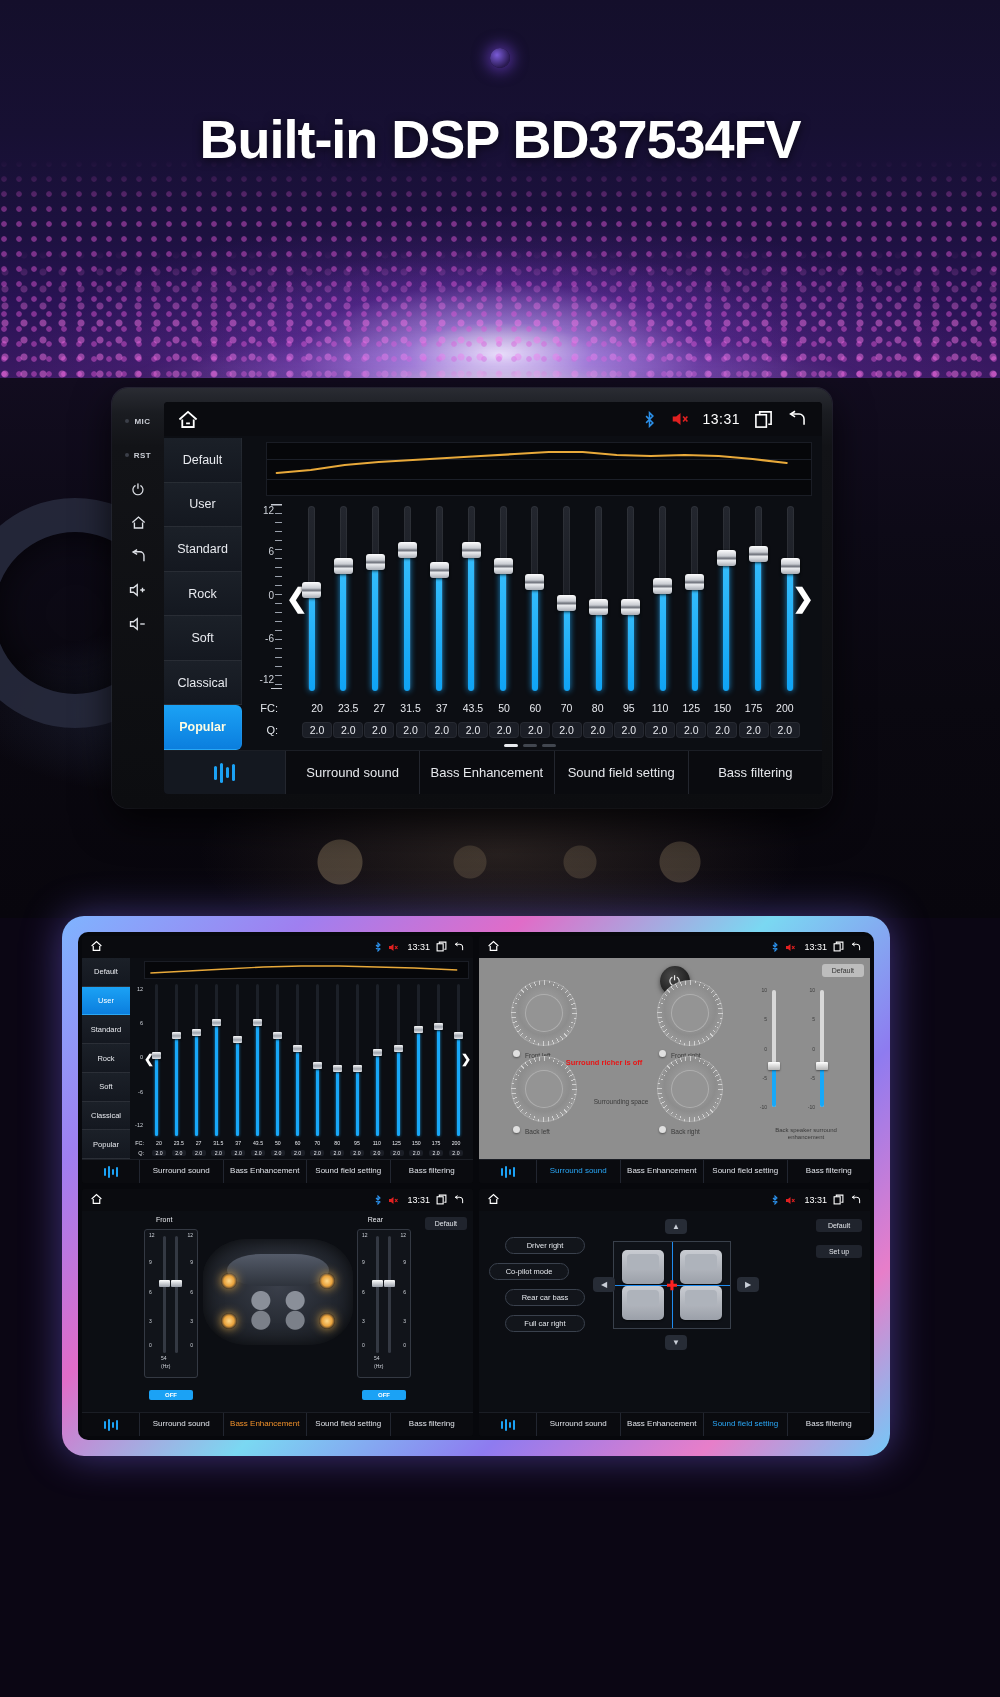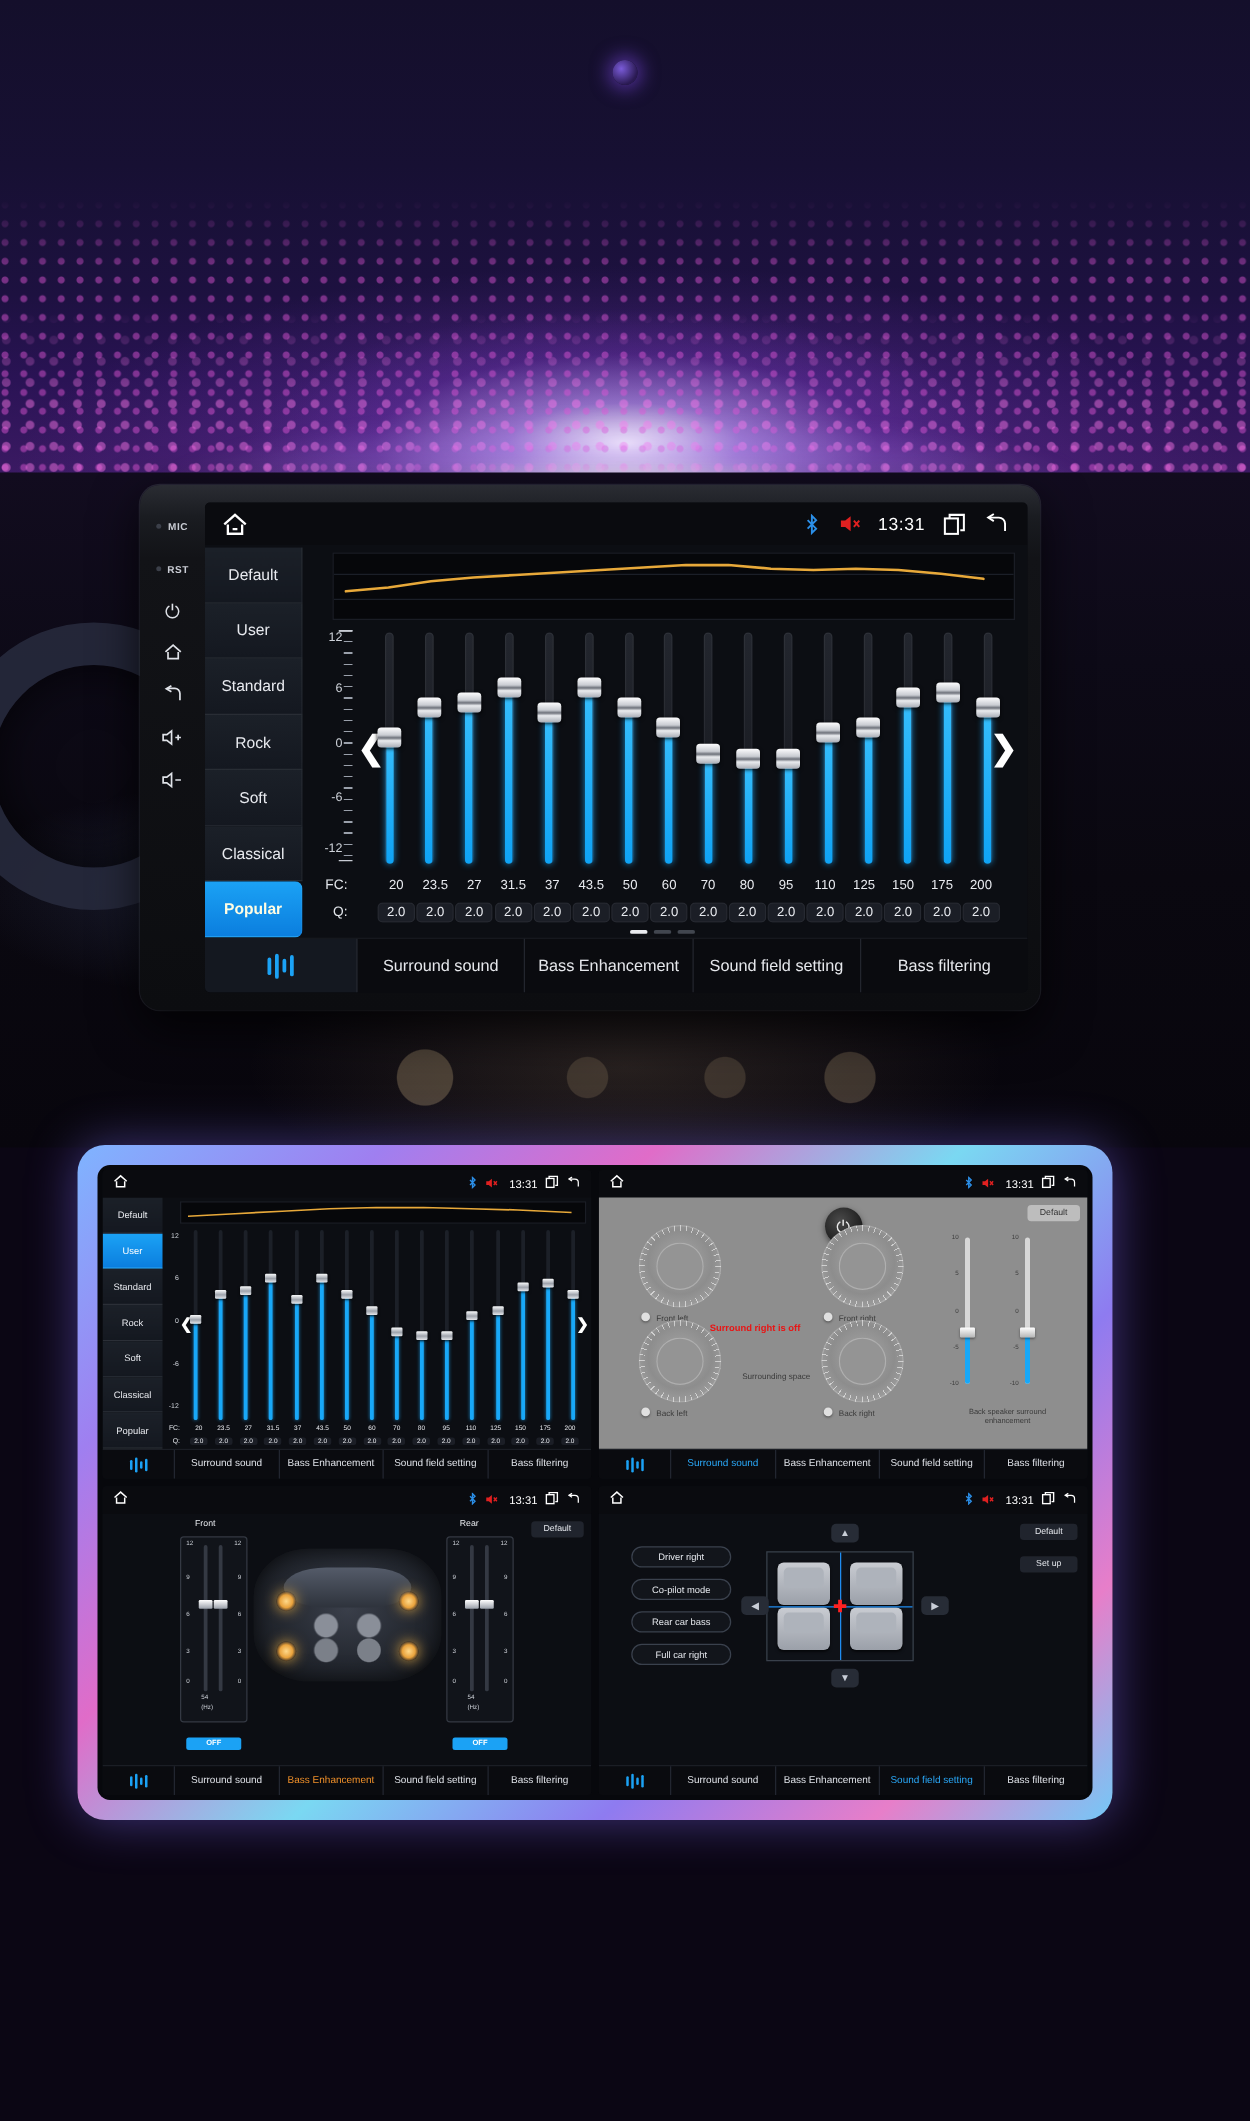--- a/index.html
+++ b/index.html
@@ -327,20 +327,21 @@
       display:flex; align-items:center; justify-content:center; color:#c9ced7; font-size:8px; }
 </style>
 </head>
 <body>
 
 <div id="hero">
   <div class="dots"></div>
   <div class="dots2"></div>
   <div class="glow"></div>
   <div class="camera-dot"></div>
+  <h1>Built-in DSP BD37534FV</h1>
 </div>
 
 <div id="dashbg">
   <div class="wheel"></div>
   <div class="vents"></div>
 </div>
 
 <div id="device">
 
   <div class="bezel-left">
@@ -847,21 +848,21 @@
           </div>
         <div class="spkdot" style="left:34px; top:92px"></div>
         <div class="spklabel" style="left:46px; top:94px">Front left</div>
 
         <div class="knobbig" style="left:178px; top:22px">
             <div class="knobticks"></div>
           </div>
         <div class="spkdot" style="left:180px; top:92px"></div>
         <div class="spklabel" style="left:192px; top:94px">Front right</div>
 
-        <div class="offmsg" style="left:125px; top:100px">Surround right is off</div>
+        <div class="offmsg" style="left:125px; top:100px">Surround richer is off</div>
 
         <div class="knobbig" style="left:32px; top:98px">
             <div class="knobticks"></div>
           </div>
         <div class="spkdot" style="left:34px; top:168px"></div>
         <div class="spklabel" style="left:46px; top:170px">Back left</div>
 
         <div class="knobbig" style="left:178px; top:98px">
             <div class="knobticks"></div>
           </div>
@@ -1025,21 +1026,21 @@
               <rect x="2" y="5" width="11" height="13"></rect>
               <path d="M6 5 V2 H18 V15 H15"></path>
             </svg></span>
         <span style="margin-left:6px"><svg width="12" height="10" viewBox="0 0 24 22" fill="none" stroke="#fff" stroke-width="2.2">
               <path d="M20 18 V11 a6 6 0 0 0 -6 -6 H5"></path>
               <path d="M9 1.5 L3.5 5 L9 8.5"></path>
             </svg></span>
       </div>
       <div class="mbody m4">
         <div class="modebtn" style="left:26px; top:26px">Driver right</div>
-        <div class="modebtn" style="left:26px; top:52px">Co-pilot mode</div>
+        <div class="modebtn" style="left:10px; top:52px">Co-pilot mode</div>
         <div class="modebtn" style="left:26px; top:78px">Rear car bass</div>
         <div class="modebtn" style="left:26px; top:104px">Full car right</div>
 
         <div class="defb" style="right:8px; top:8px">Default</div>
         <div class="defb" style="right:8px; top:34px">Set up</div>
 
         <div class="seatgrid" style="left:134px; top:30px">
           <div class="s" style="left:8px; top:8px"></div>
           <div class="s" style="right:8px; top:8px"></div>
           <div class="s" style="left:8px; bottom:8px"></div>

